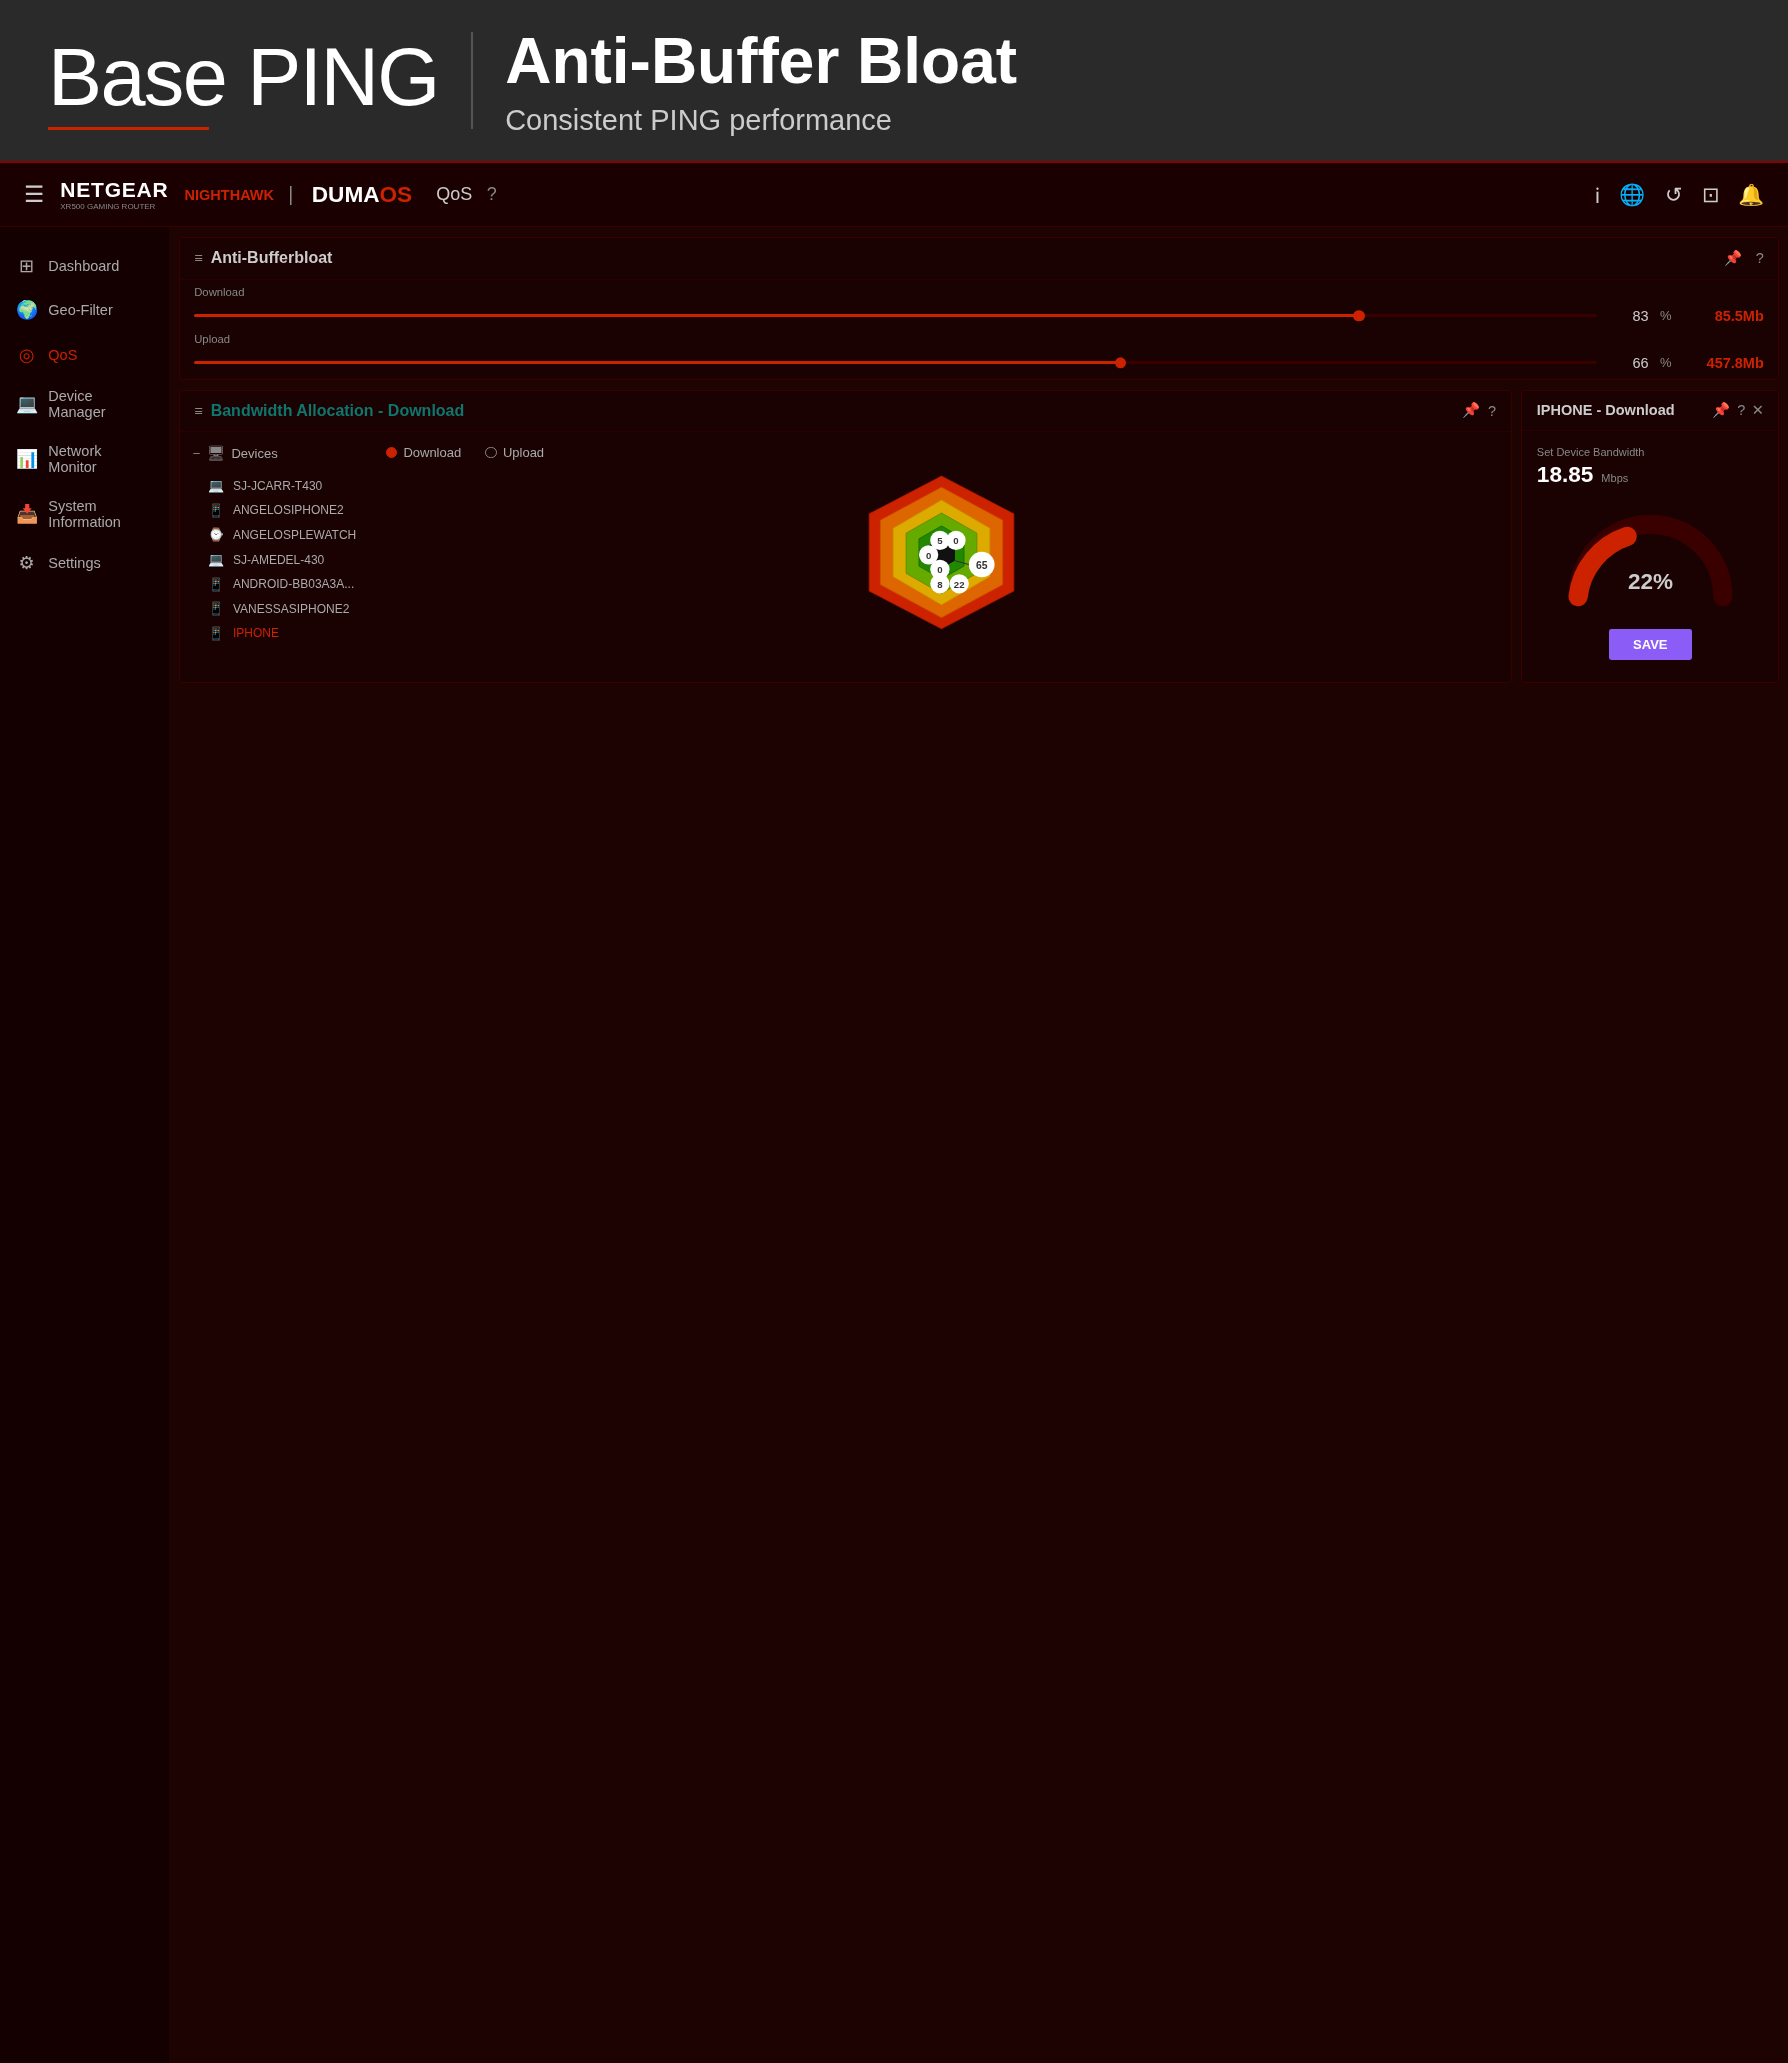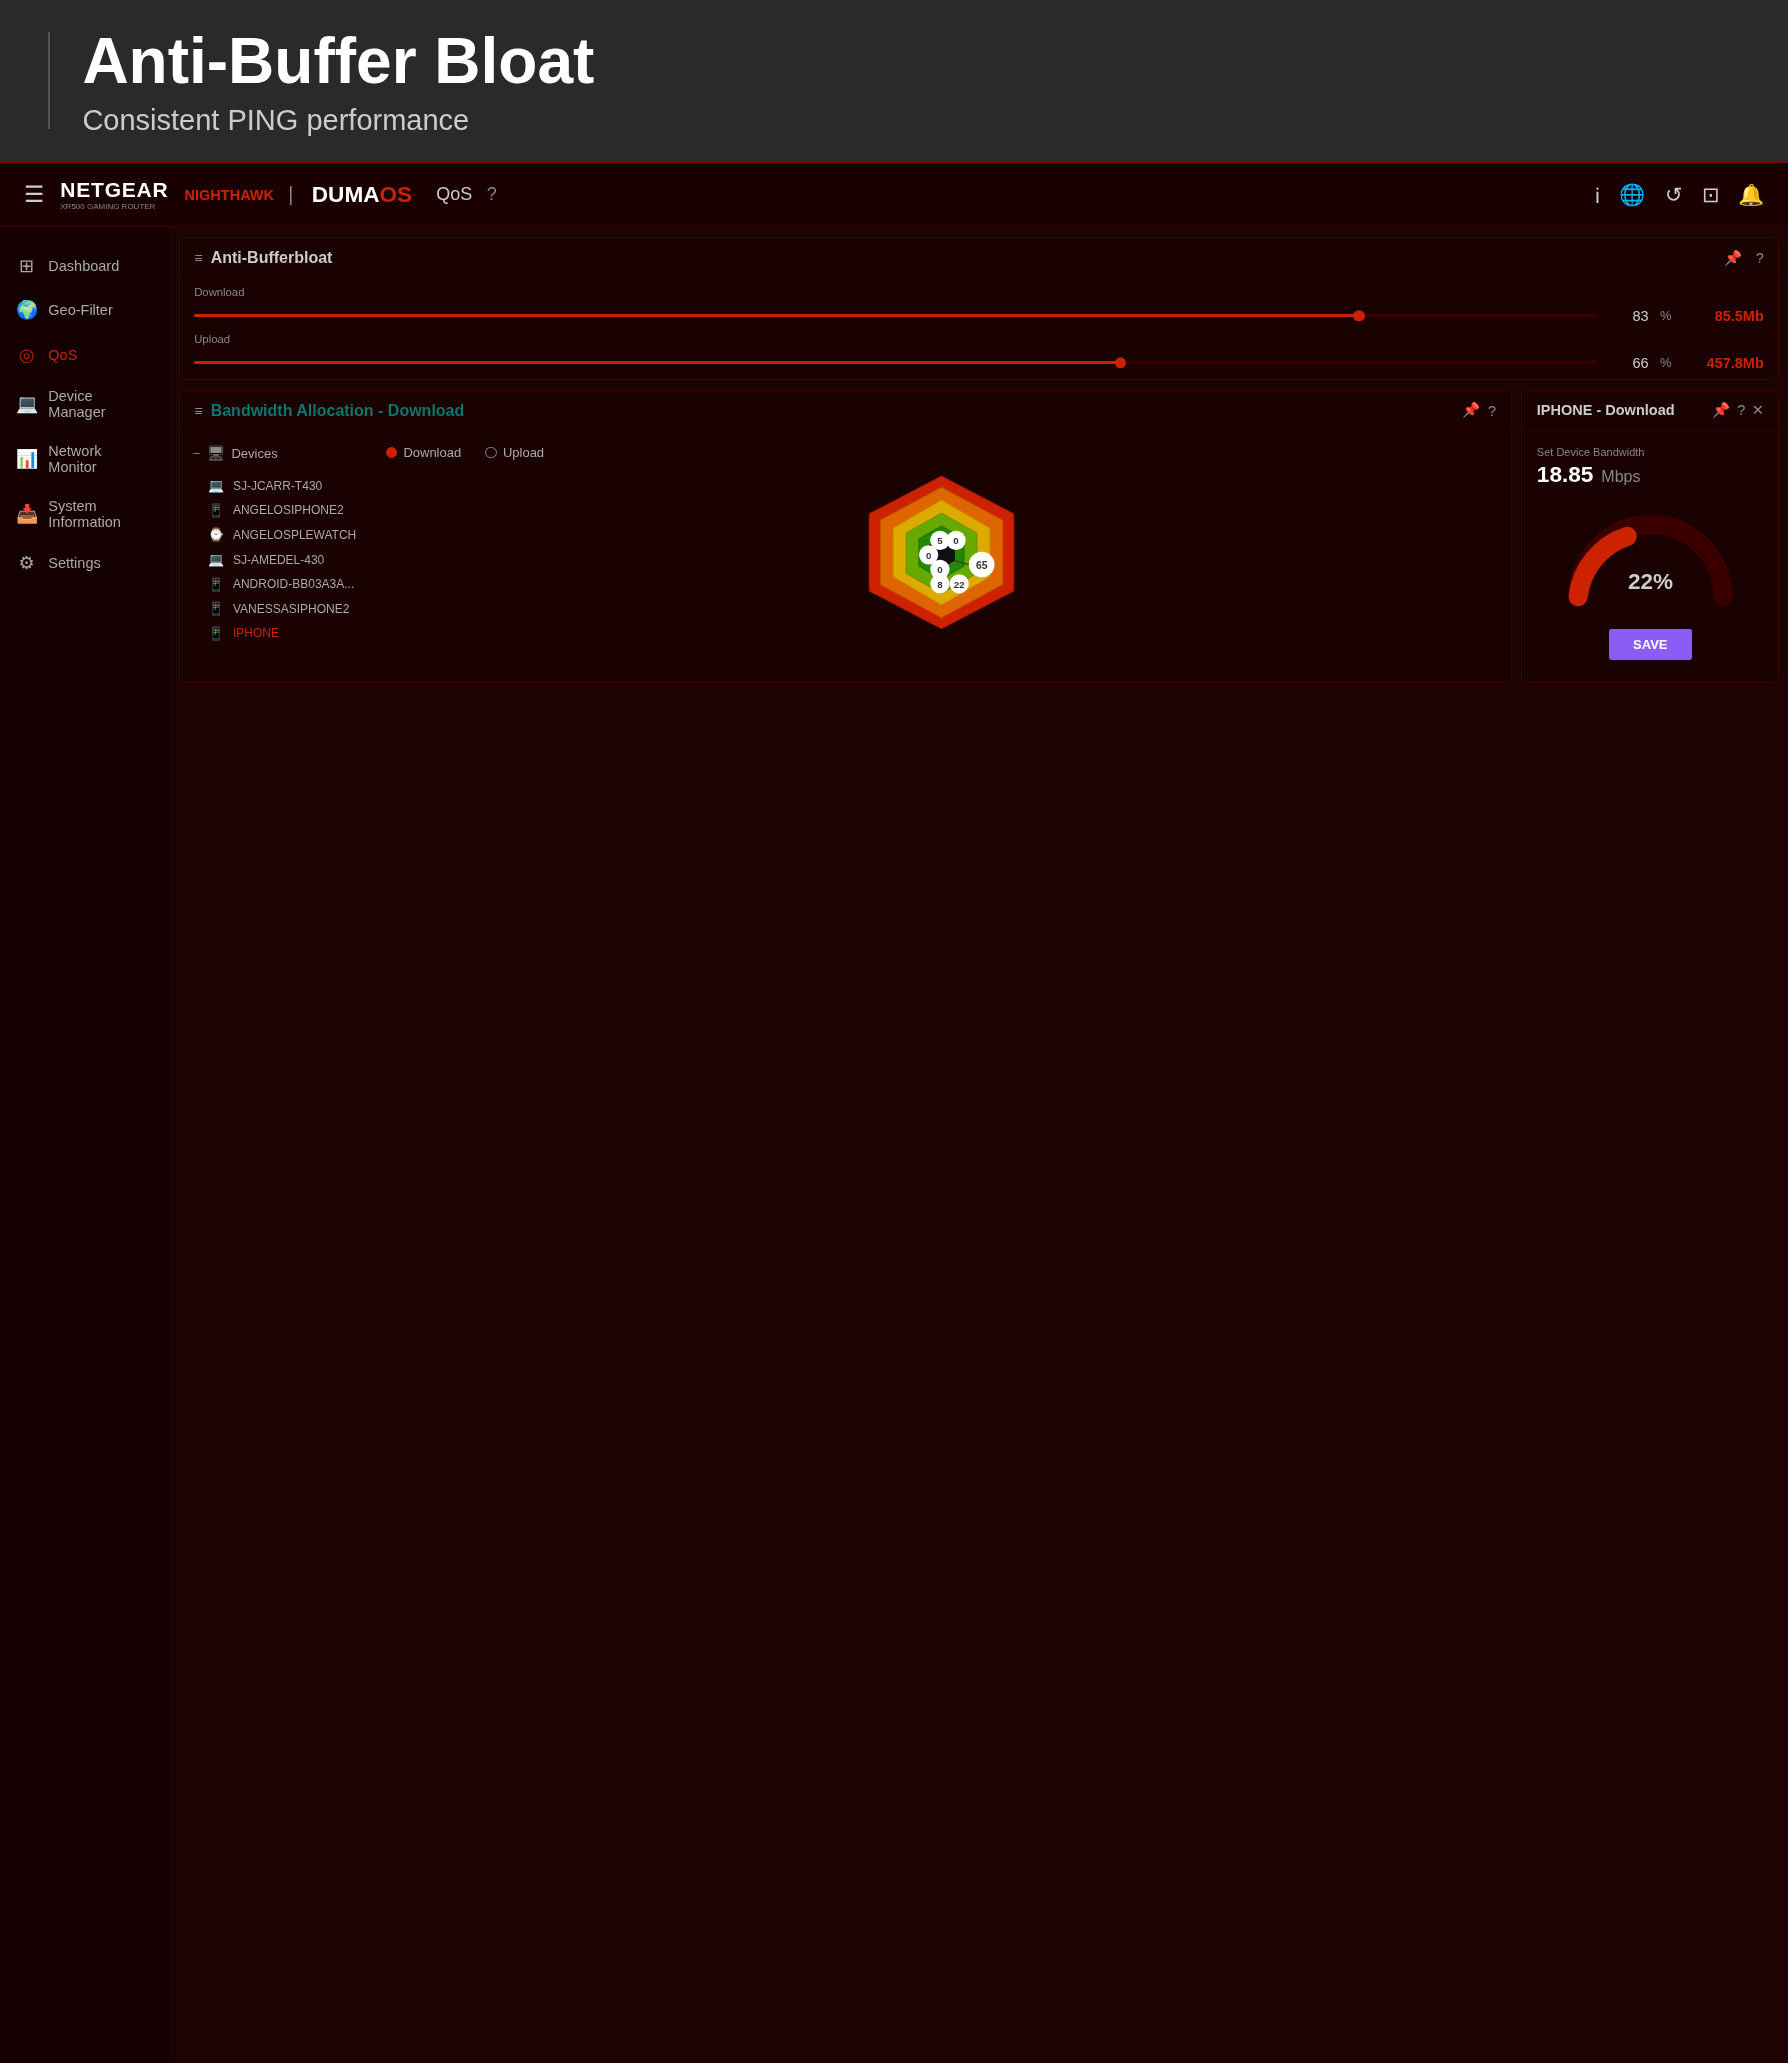--- a/index.html
+++ b/index.html
@@ -394,21 +394,21 @@
       color: #888;
       margin-bottom: 4.8px;
     }
     .iphone-value {
       font-size: 22.6px;
       color: #fff;
       font-weight: bold;
       margin-bottom: 3.2px;
     }
     .iphone-unit {
-      font-size: 16px;
+      font-size: 11px;
       color: #888;
     }
     .gauge-container {
       display: flex;
       align-items: center;
       justify-content: center;
       margin: 16px 0;
       position: relative;
     }
     .save-btn {
@@ -421,20 +421,24 @@
       border-radius: 2.4px;
       cursor: pointer;
       display: block;
       margin: 8px auto;
     }
   </style>
 </head>
 <body>
 
 <div class="top-banner">
+  <div class="banner-left">
+    <div class="banner-title-base">Base PING</div>
+    <div class="banner-underline"></div>
+  </div>
   <div class="banner-divider"></div>
   <div class="banner-right">
     <div class="banner-title-sub">Anti-Buffer Bloat</div>
     <div class="banner-subtitle">Consistent PING performance</div>
   </div>
 </div>
 
 <div class="app-section">
 
   <nav class="navbar">

